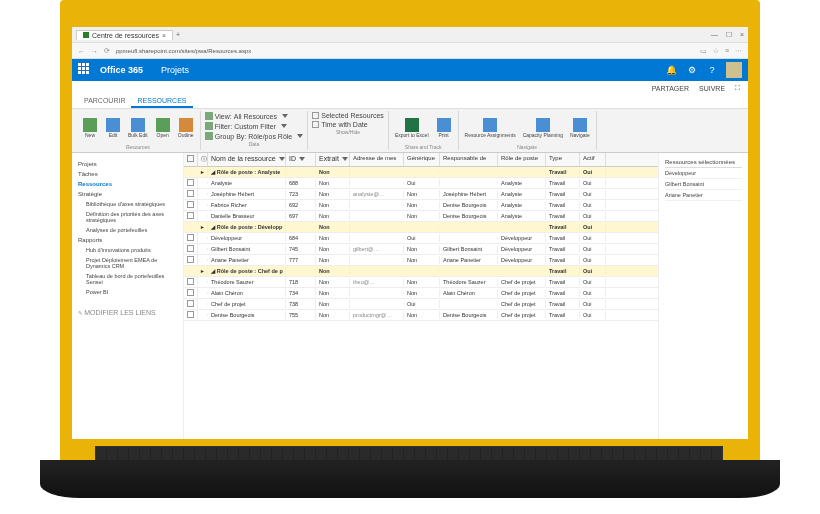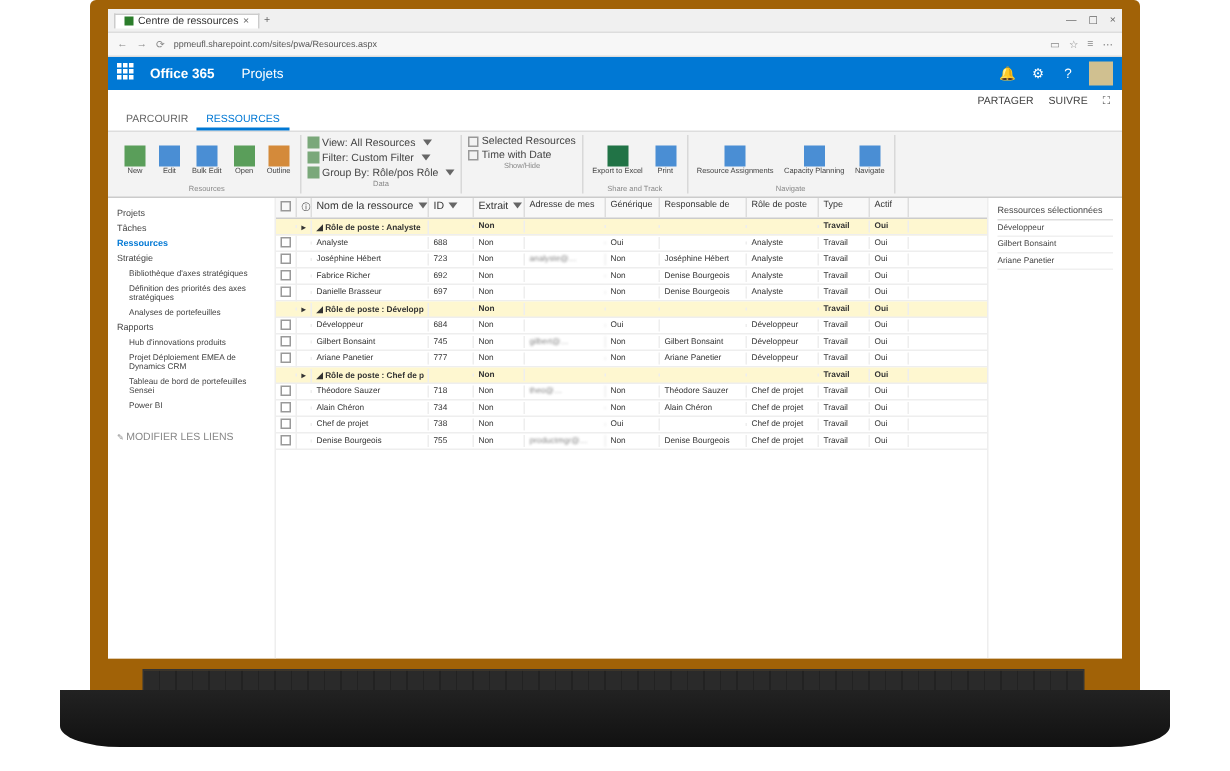--- a/index.html
+++ b/index.html
@@ -1,17 +1,17 @@
 <!DOCTYPE html>
 <html><head>
 <meta charset="utf-8">
 <style>
 *{margin:0;padding:0;box-sizing:border-box;font-family:"Segoe UI",Arial,sans-serif;font-size:7px}
 body{background:#fff;width:820px;height:514px;position:relative}
-.laptop{position:absolute;top:0;left:60px;width:700px;height:479px;background:#a16207;border-radius:4px 4px 0 0;padding:6px 12px 40px 12px}
+.laptop{position:absolute;top:0;left:60px;width:700px;height:479px;background:#eab308;border-radius:4px 4px 0 0;padding:27px 12px 40px 12px}
 .screen{background:#fff;width:100%;height:100%;display:flex;flex-direction:column;overflow:hidden}
 .titlebar{height:16px;background:#f0f0f0;display:flex;align-items:center;padding:0 4px;border-bottom:1px solid #ddd}
 .tab{display:inline-flex;align-items:center;gap:3px;padding:1px 6px;background:#fff;border:1px solid #ccc;border-bottom:none;font-size:6px;color:#333}
 .tab-logo{width:6px;height:6px;background:#2b7d2b}
 .tab-close{color:#666}
 .new-tab{margin-left:3px;color:#666}
 .win-controls{margin-left:auto;display:flex;gap:8px;color:#666}
 .addrbar{height:16px;background:#f7f7f7;display:flex;align-items:center;gap:6px;padding:0 6px;border-bottom:1px solid #ddd}
 .nav-arrow{color:#888}
 .url{flex:1;color:#555;font-size:6px}

